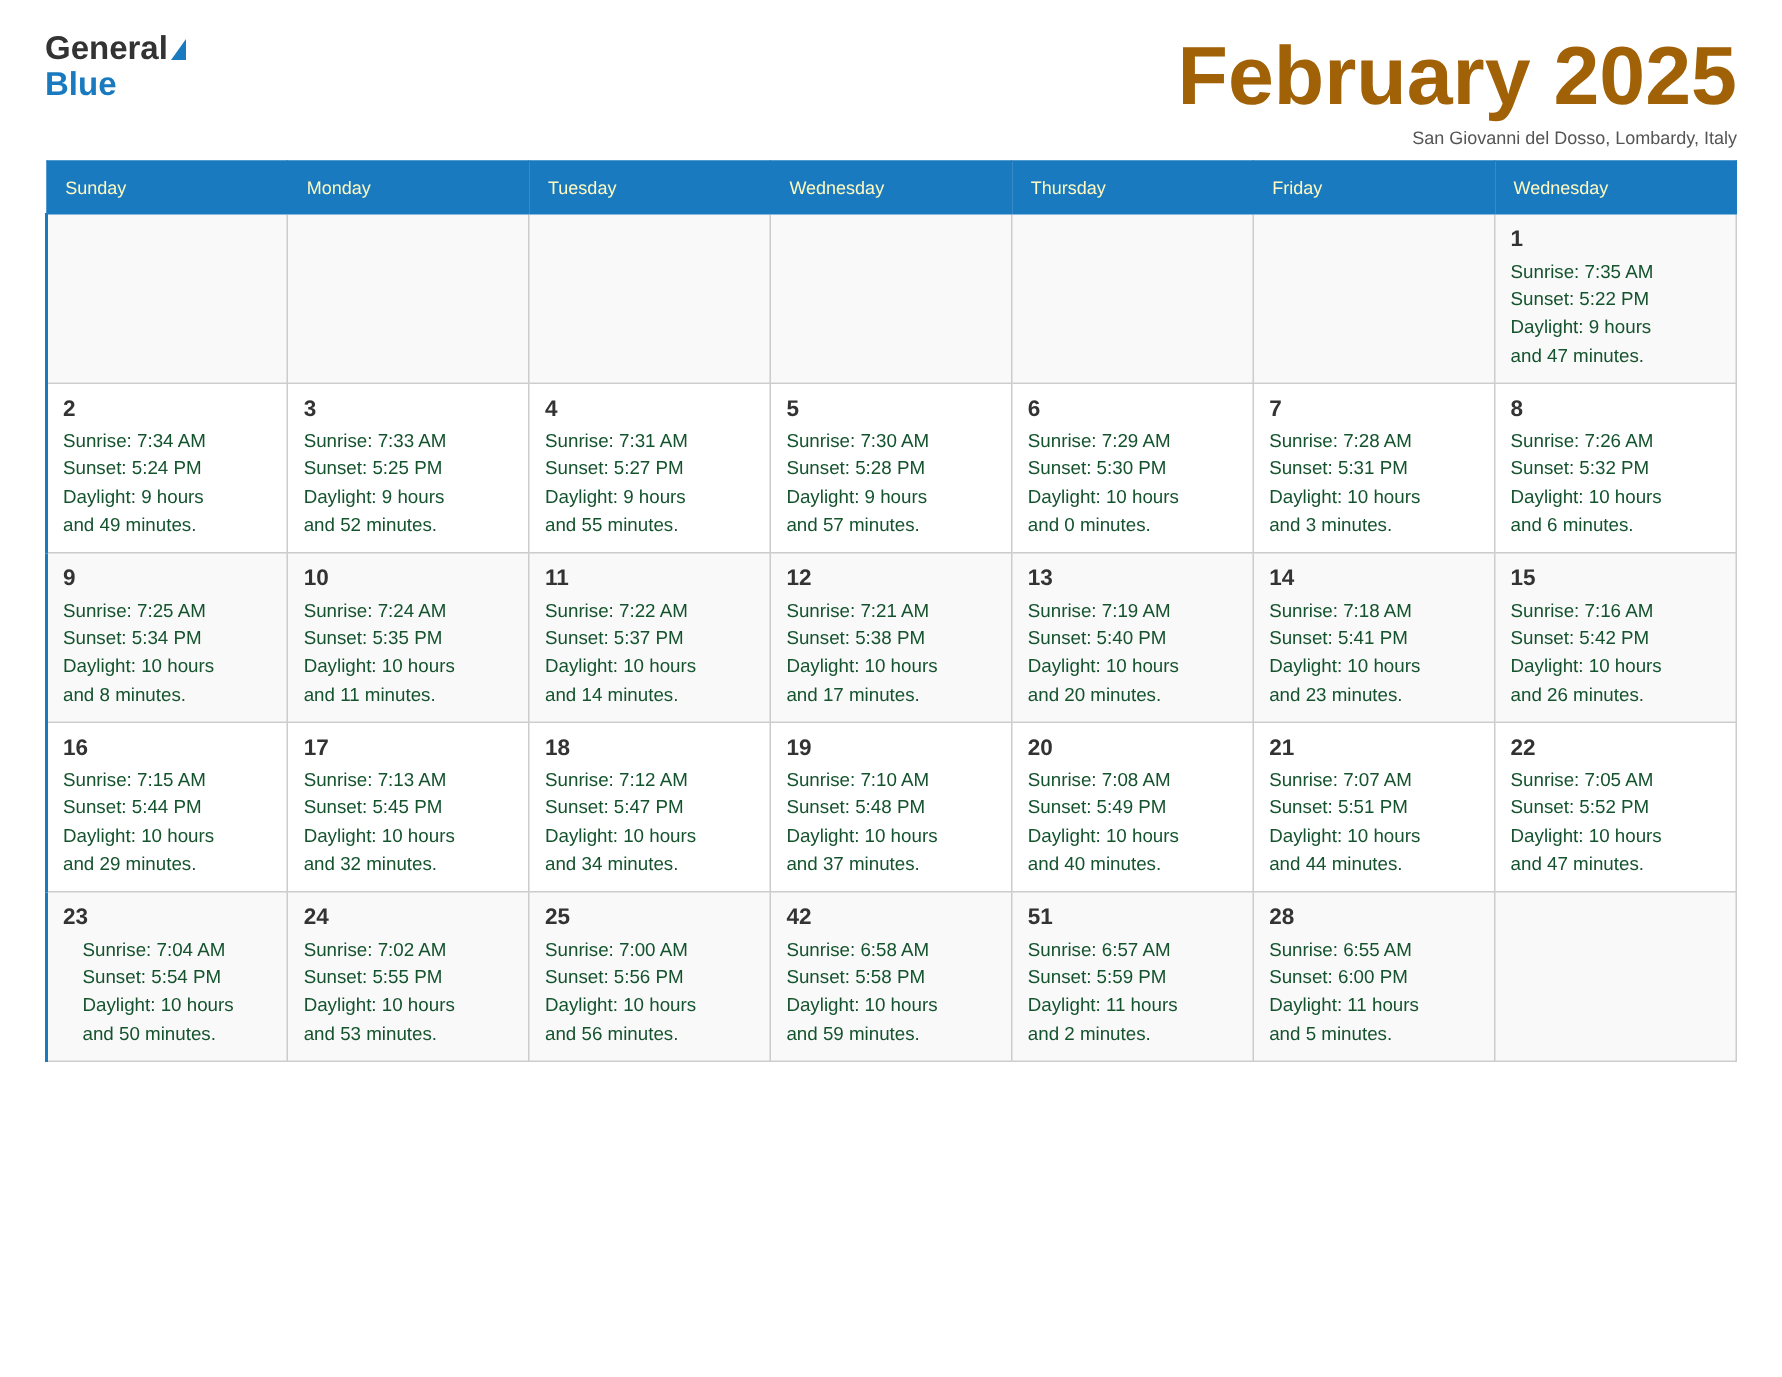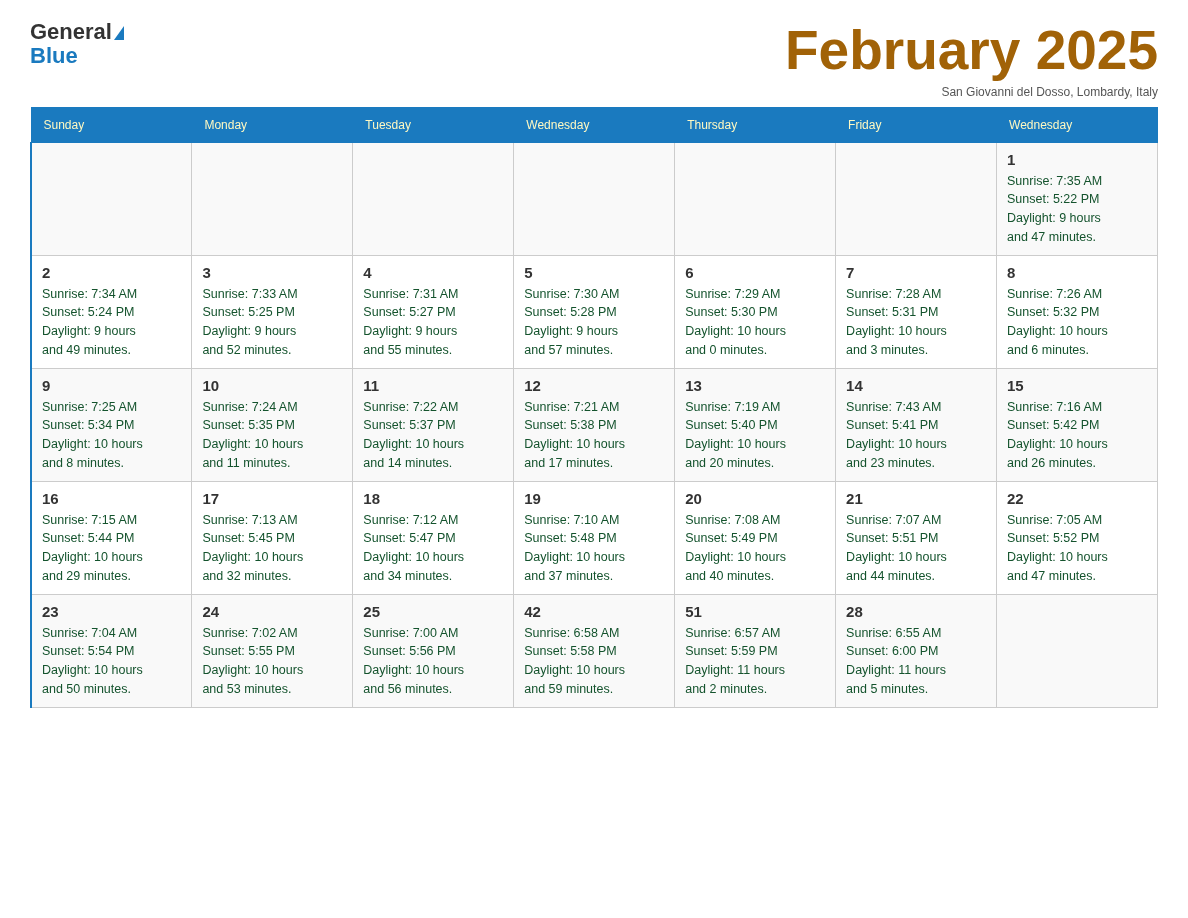--- a/index.html
+++ b/index.html
@@ -224,21 +224,21 @@
         </td>
         <td>
           <span class="day-number">13</span>
           <div class="day-info" style="white-space: pre-line;">Sunrise: 7:19 AM
 Sunset: 5:40 PM
 Daylight: 10 hours
 and 20 minutes.</div>
         </td>
         <td>
           <span class="day-number">14</span>
-          <div class="day-info" style="white-space: pre-line;">Sunrise: 7:43 AM
+          <div class="day-info" style="white-space: pre-line;">Sunrise: 7:18 AM
 Sunset: 5:41 PM
 Daylight: 10 hours
 and 23 minutes.</div>
         </td>
         <td>
           <span class="day-number">15</span>
           <div class="day-info" style="white-space: pre-line;">Sunrise: 7:16 AM
 Sunset: 5:42 PM
 Daylight: 10 hours
 and 26 minutes.</div>
@@ -291,21 +291,21 @@
           <span class="day-number">22</span>
           <div class="day-info" style="white-space: pre-line;">Sunrise: 7:05 AM
 Sunset: 5:52 PM
 Daylight: 10 hours
 and 47 minutes.</div>
         </td>
       </tr>
       <tr>
         <td>
           <span class="day-number">23</span>
-          <div class="day-info" style="white-space: pre-line;">Sunrise: 7:04 AM
+          <div class="day-info" style="white-space: pre-line; margin-left: 13px;">Sunrise: 7:04 AM
 Sunset: 5:54 PM
 Daylight: 10 hours
 and 50 minutes.</div>
         </td>
         <td>
           <span class="day-number">24</span>
           <div class="day-info" style="white-space: pre-line;">Sunrise: 7:02 AM
 Sunset: 5:55 PM
 Daylight: 10 hours
 and 53 minutes.</div>

